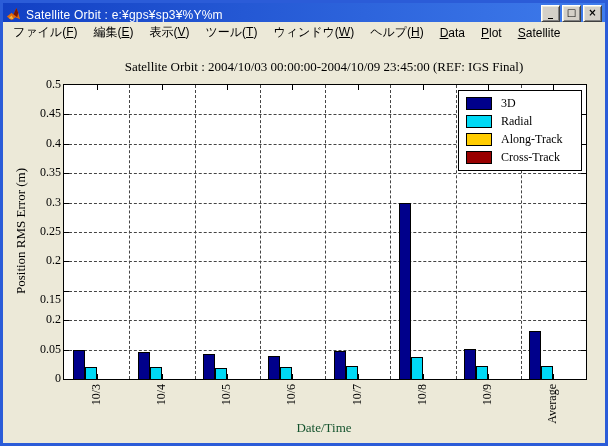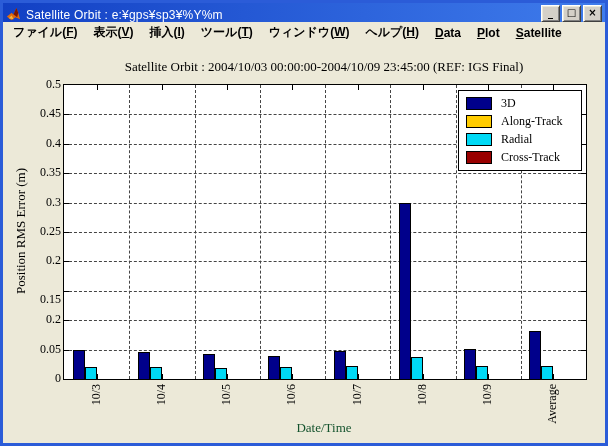--- a/index.html
+++ b/index.html
@@ -16,21 +16,21 @@
   .title-text { color:#fff; font-size:12px; margin-left:5px; flex:1;
     white-space:nowrap; overflow:hidden; letter-spacing:.2px; }
   .win-btn {
     width:17px; height:15px; margin-left:2px; background:#D4D0C8;
     border:1px solid; border-color:#ffffff #404040 #404040 #ffffff;
     box-shadow:inset 1px 1px 0 #ece9d8, inset -1px -1px 0 #808080;
     font:bold 10px/13px "DejaVu Sans", sans-serif; text-align:center; color:#000;
     cursor:default; user-select:none;
   }
   .menubar { height:21px; display:flex; align-items:center; padding:0 2px;
-    font-size:12px; color:#000; background:#ECE9D8;font-weight:bold; }
+    font-size:12px; color:#000; background:#ECE9D8; }
   .menu-item { padding:3px 8px 3px 8px; white-space:nowrap; }
   .menu-item .u { text-decoration:underline; }
   #figure { position:absolute; top:40px; left:0; right:0; bottom:0; background:#ECE9D8; }
   #chart-title { position:absolute; left:60px; width:522px; top:16px; text-align:center;
     font:13px "Liberation Serif", serif; color:#000; white-space:nowrap; }
   #plot { position:absolute; left:60px; top:41px; width:522px; height:294px;
     background:#fff; border:1px solid #000; }
   .grid-h { position:absolute; left:0; width:100%; height:0; border-top:1px dashed #444; }
   .grid-v { position:absolute; top:0; height:100%; width:0; border-left:1px dashed #444; }
   .tick { position:absolute; background:#000; }
@@ -65,48 +65,48 @@
       <path d="M3 12 L6 9 L8 13 Z" fill="#f4b942"></path>
     </svg>
     <span class="title-text">Satellite Orbit : e:¥gps¥sp3¥%Y%m</span>
     <div class="win-btn">_</div>
     <div class="win-btn">□</div>
     <div class="win-btn">×</div>
   </div>
 
   <div class="menubar">
     <span class="menu-item"><span>ファイル(</span><span class="u">F</span><span>)</span></span>
+    <span class="menu-item"><span>編集(</span><span class="u">E</span><span>)</span></span>
     <span class="menu-item"><span>表示(</span><span class="u">V</span><span>)</span></span>
-    <span class="menu-item"><span>挿入(</span><span class="u">I</span><span>)</span></span>
     <span class="menu-item"><span>ツール(</span><span class="u">T</span><span>)</span></span>
     <span class="menu-item"><span>ウィンドウ(</span><span class="u">W</span><span>)</span></span>
     <span class="menu-item"><span>ヘルプ(</span><span class="u">H</span><span>)</span></span>
     <span class="menu-item"><span></span><span class="u">D</span><span>ata</span></span>
     <span class="menu-item"><span></span><span class="u">P</span><span>lot</span></span>
     <span class="menu-item"><span></span><span class="u">S</span><span>atellite</span></span>
   </div>
 
   <div id="figure">
     <div id="chart-title">Satellite Orbit : 2004/10/03 00:00:00-2004/10/09 23:45:00 (REF: IGS Final)</div>
     <div id="yaxis-title">Position RMS Error (m)</div>
     <div id="xaxis-title">Date/Time</div>
 
     <div id="plot">
       <div id="legend">
         <div class="lg-row">
           <span class="lg-swatch" style="background: rgb(0, 0, 139);"></span>
           <span class="lg-label">3D</span>
         </div>
         <div class="lg-row">
+          <span class="lg-swatch" style="background: rgb(0, 217, 245);"></span>
+          <span class="lg-label">Radial</span>
+        </div>
+        <div class="lg-row">
           <span class="lg-swatch" style="background: rgb(255, 204, 0);"></span>
           <span class="lg-label">Along-Track</span>
-        </div>
-        <div class="lg-row">
-          <span class="lg-swatch" style="background: rgb(0, 217, 245);"></span>
-          <span class="lg-label">Radial</span>
         </div>
         <div class="lg-row">
           <span class="lg-swatch" style="background: rgb(153, 0, 0);"></span>
           <span class="lg-label">Cross-Track</span>
         </div>
       </div>
     <div class="grid-h" style="top: 265px;"></div>
         <div class="tick" style="left: 0px; top: 265px; width: 5px; height: 1px;"></div>
         <div class="tick" style="right: 0px; top: 265px; width: 5px; height: 1px;"></div>
         <div class="grid-h" style="top: 235px;"></div>

